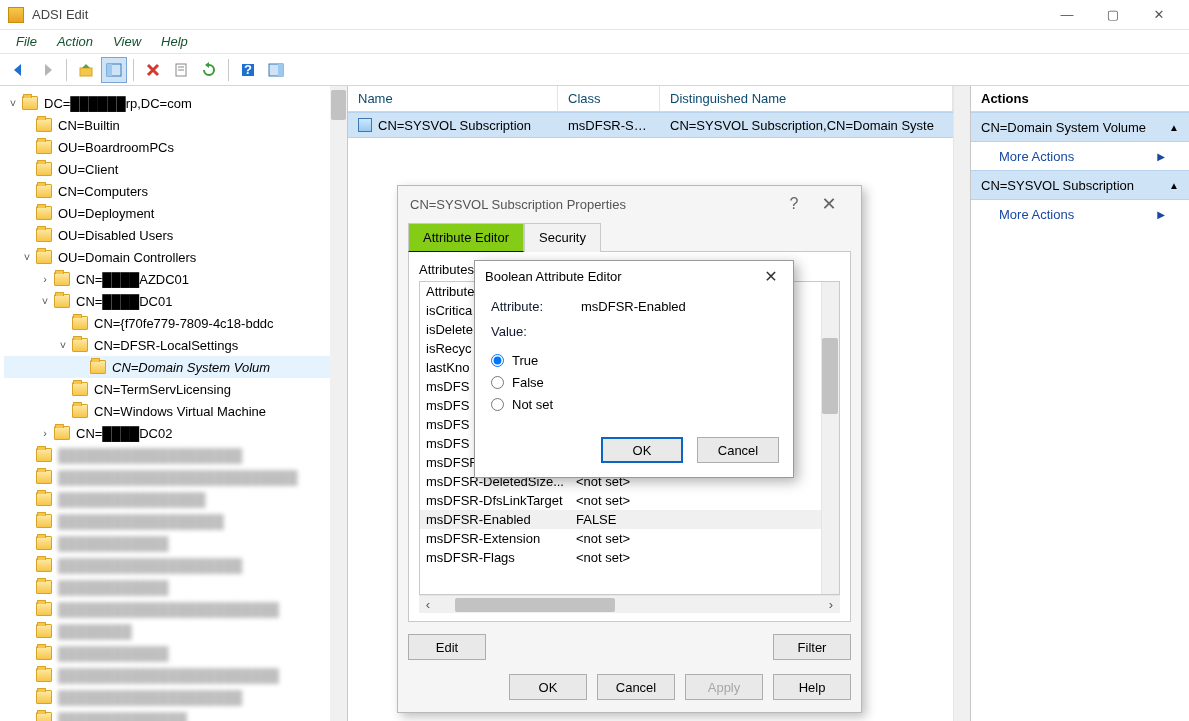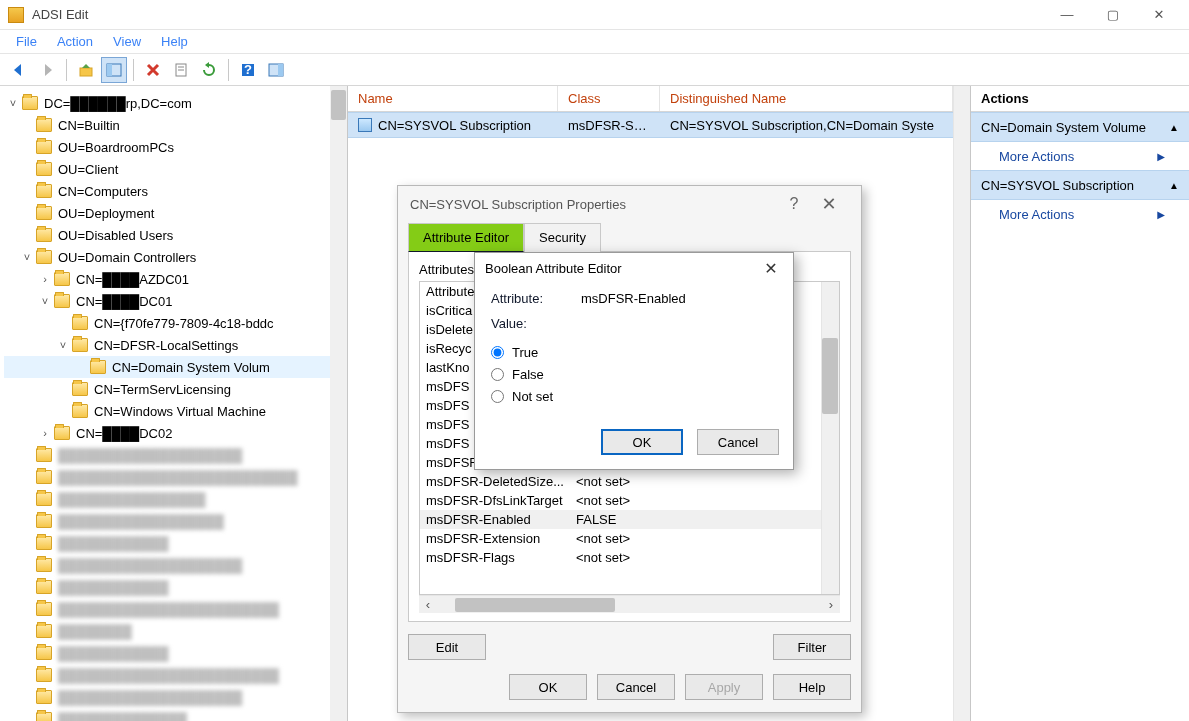--- a/index.html
+++ b/index.html
@@ -6,49 +6,49 @@
 html, body { margin: 0; padding: 0; width: 1189px; height: 721px; background: #fff; overflow: hidden; color: #000; }
 
 
 .titlebar { height: 30px; display: flex; align-items: center; padding: 0 8px; border-bottom: 1px solid #e5e5e5; }
 .titlebar .icon { width: 16px; height: 16px; background: linear-gradient(#f5c84c,#e8a324); margin-right: 8px; border:1px solid #c98a10;}
 .titlebar .title { flex: 1; color: #444; }
 .winbtns { display: flex; gap: 2px; }
 .winbtn { width: 44px; height: 24px; display: flex; align-items: center; justify-content: center; color: #555; cursor: default; }
 
 
-.menubar { height: 24px; display: flex; align-items: center; gap: 4px; padding: 0 8px; border-bottom: 1px solid #e5e5e5; color:#3b82f6;}
+.menubar { height: 24px; display: flex; align-items: center; gap: 4px; padding: 0 8px; border-bottom: 1px solid #e5e5e5; color:#14532d;font-style:italic;}
 .menubar span { padding: 3px 8px; }
 
 
 .toolbar { height: 32px; display: flex; align-items: center; gap: 2px; padding: 0 6px; border-bottom: 1px solid #d6d6d6; }
 .tbtn { width: 26px; height: 26px; display:flex; align-items:center; justify-content:center; border:1px solid transparent; }
 .tbtn.selected { border:1px solid #7aa6d6; background:#cfe3f7; }
 .tsep { width:1px; height:22px; background:#c8c8c8; margin:0 4px;}
 .ico { width:16px; height:16px; }
 
 
 .main { display:flex; height: calc(721px - 30px - 24px - 32px); }
 .tree-pane { width: 348px; border-right: 1px solid #c7c7c7; overflow:auto; padding: 6px 4px; position:relative;}
 .tree-scroll { position:absolute; right:0; top:0; bottom:0; width:17px; background:#f0f0f0;}
 .tree-thumb { position:absolute; right:1px; top:4px; width:15px; height:30px; background:#c2c2c2; border-radius:2px;}
 
 .tree-row { display:flex; align-items:center; height:22px; white-space:nowrap; cursor:default;}
 .tw { display:inline-block; width:14px; text-align:center; color:#555; font-size:11px; line-height:14px;}
 .folder { width:16px; height:14px; margin:0 4px 0 2px; background: linear-gradient(#ffe9a6,#f6c648); border:1px solid #d7a427; border-radius:1px; position:relative;}
 .folder::before{content:""; position:absolute; top:-3px; left:0; width:7px; height:3px; background:#f6c648; border:1px solid #d7a427; border-bottom:none; border-radius:1px 1px 0 0;}
-.tree-row.sel { background:#e5f3ff; }
+.tree-row.sel { background:#e5f3ff;font-style:italic; }
 .tree-row.sel .lbl{ }
 .dim { color:#bfbfbf; filter: blur(2px); }
 .lbl{ padding:0 2px;}
 
 .list-pane { flex:1; display:flex; border-right:1px solid #c7c7c7; position:relative;}
 .listview { flex:1; display:flex; flex-direction:column; }
 .listhdr { display:flex; height:26px; border-bottom:1px solid #d6d6d6; align-items:center; }
-.listhdr .col { padding: 0 10px; border-right:1px solid #e4e4e4; color:#c2410c; height:100%; display:flex; align-items:center;}
+.listhdr .col { padding: 0 10px; border-right:1px solid #e4e4e4; color:#0c4a6e; height:100%; display:flex; align-items:center;}
 .listhdr .c1{width:210px;} .listhdr .c2{width:102px;} .listhdr .c3{flex:1;}
 .listrow { display:flex; height:26px; align-items:center; background:#cfe3f7; border-top:1px solid #b7d3ee; border-bottom:1px solid #b7d3ee;}
 .listrow .cell{ padding:0 10px; white-space:nowrap; overflow:hidden; text-overflow:ellipsis;}
 .listrow .c1{width:210px; display:flex; align-items:center; gap:6px;} .listrow .c2{width:102px;} .listrow .c3{flex:1;}
 .obj-icon{width:14px;height:14px;border:1px solid #3a78b8;background:linear-gradient(#cde8ff,#9cc9f0);}
 
 .list-scroll{ width:17px; background:#f0f0f0; border-left:1px solid #e5e5e5;}
 .actions-pane { width:218px; display:flex; flex-direction:column; }
 .actions-hdr{ height:26px; padding:0 10px; display:flex; align-items:center; font-weight:600; border-bottom:1px solid #d6d6d6; background:#fff;}
 .actions-section{ height:30px; display:flex; align-items:center; justify-content:space-between; padding:0 10px; background:#cfe3f7; border-top:1px solid #b7d3ee; border-bottom:1px solid #b7d3ee;}
@@ -77,21 +77,21 @@
 .hscroll{ height:18px; background:#f0f0f0; border-top:1px solid #e5e5e5; display:flex; align-items:center;}
 .hscroll .hthumb{ width:160px; height:14px; margin-left:18px; background:#c2c2c2; border-radius:2px;}
 .hscroll .harrow{ width:18px; text-align:center; color:#555;}
 .dlg-midbtns{ display:flex; justify-content:space-between; margin:12px 10px 0 10px;}
 .btn { min-width:78px; height:26px; border:1px solid #adadad; background:#e9e9e9; display:inline-flex; align-items:center; justify-content:center; padding:0 14px; cursor:default;}
 .btn.primary{ border:2px solid #0a66c2; background:#e9e9e9;}
 .btn.disabled{ color:#a8a8a8; }
 .dlg-footer{ display:flex; justify-content:flex-end; gap:10px; padding:14px 10px 12px 10px; }
 
 
-.booldlg{ position:absolute; left:474px; top:252px; width:320px; height:218px; background:#fff; border:1px solid #9a9a9a; box-shadow: 4px 4px 12px rgba(0,0,0,.3); display:flex; flex-direction:column; z-index:5;}
+.booldlg{ position:absolute; left:474px; top:260px; width:320px; height:218px; background:#fff; border:1px solid #9a9a9a; box-shadow: 4px 4px 12px rgba(0,0,0,.3); display:flex; flex-direction:column; z-index:5;}
 .booldlg .row1{ height:30px; display:flex; align-items:center; padding:0 10px;}
 .booldlg .row1 .t{ flex:1; }
 .booldlg .bclose{ width:24px; text-align:center; font-size:16px; color:#333;}
 .booldlg .body{ flex:1; padding: 8px 16px 0 16px;}
 .booldlg .lblrow{ display:flex; margin-bottom:10px;}
 .booldlg .lblrow .k{ width:90px; color:#0f172a;}
 .radio{ display:flex; align-items:center; gap:8px; height:22px;}
 .radio input{ margin:0;}
 .booldlg .footer{ display:flex; justify-content:flex-end; gap:14px; padding: 10px 14px 14px 14px;}
 

